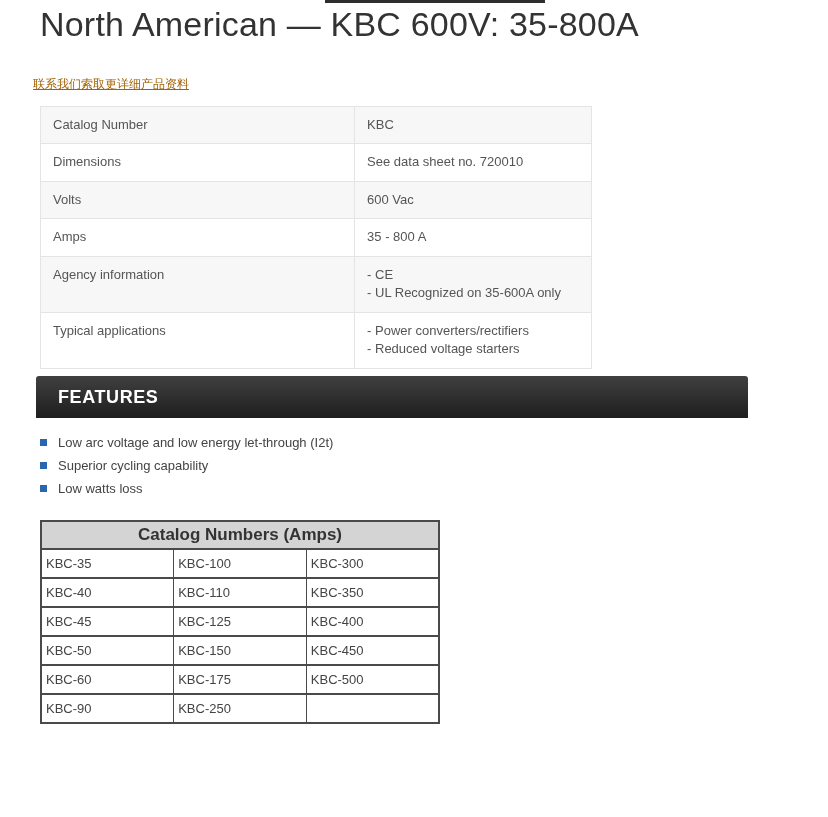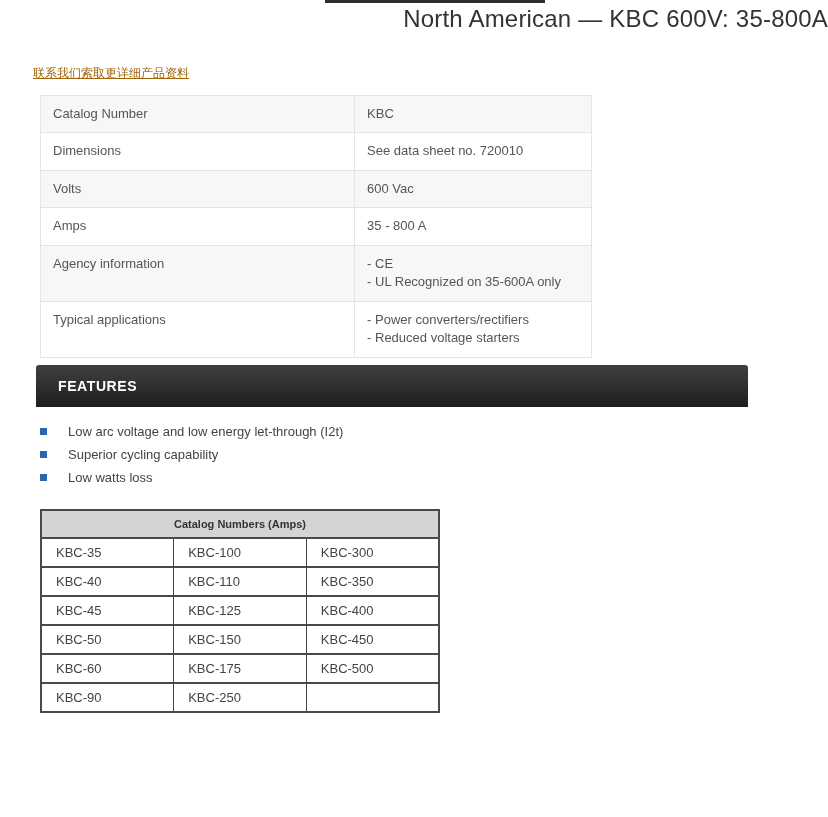--- a/index.html
+++ b/index.html
@@ -12,22 +12,22 @@
     overflow: hidden;
   }
   .top-fragment {
     position: absolute; top: 0; left: 325px;
     width: 220px; height: 3px;
     background: #2e2e2e;
   }
   .page-title {
     margin: 5px 1px 0 40px;
     width: 788px;
-    text-align: right;
-    font-size: 24px;
+    text-align: left;
+    font-size: 34px;
     font-weight: 400;
     color: #333333;
     letter-spacing: 0.2px;
   }
   .contact-link {
     display: inline-block;
     margin: 32px 0 0 33px;
     font-size: 12px;
     color: #a16207;
     text-decoration: underline;
@@ -53,68 +53,67 @@
   .spec-table tr:nth-child(odd) { background: #f7f7f7; }
   .spec-table tr:nth-child(even) { background: #ffffff; }
   
   .features-bar {
     margin: 6px 0 0 36px;
     width: 712px;
     height: 42px;
     background: linear-gradient(#404040, #1e1e1e);
     border-radius: 3px 3px 0 0;
     color: #ffffff;
-    font-size: 14px;
+    font-size: 18px;
     font-weight: bold;
     letter-spacing: 0.6px;
     line-height: 42px;
     padding-left: 22px;
   }
   
   .features-list {
     list-style: none;
     margin: 13px 0 0 40px;
     padding: 0;
   }
   .features-list li {
     height: 23px;
     display: flex;
     align-items: center;
     font-size: 13px;
     color: #444444;
-    gap: 10px;
   }
   .bullet {
     width: 7px; height: 7px;
     margin-right: 11px;
     flex: 0 0 auto;
     background: #2a66b0;
   }
   
   .catalog-table {
     margin: 20px 0 0 40px;
     width: 400px;
     border-collapse: collapse;
     table-layout: fixed;
     border: 2px solid #4a4a4a;
   }
   .catalog-table th {
     background: #d4d4d4;
     border: 2px solid #4a4a4a;
     height: 28px;
-    font-size: 11px;
+    font-size: 17px;
     font-weight: bold;
     color: #333333;
     text-align: center;
   }
   .catalog-table td {
     border: 1px solid #4a4a4a;
     border-top-width: 2px;
     height: 29px;
-    padding: 0 0 0 14px;
+    padding: 0 0 0 4px;
     font-size: 13px;
     color: #444444;
     background: #ffffff;
   }
 </style>
 </head>
 <body>
 
 
 

